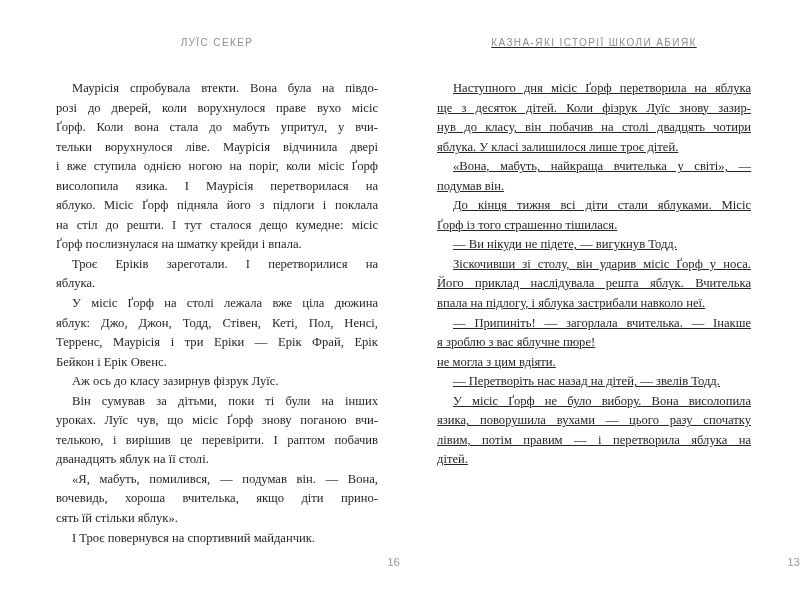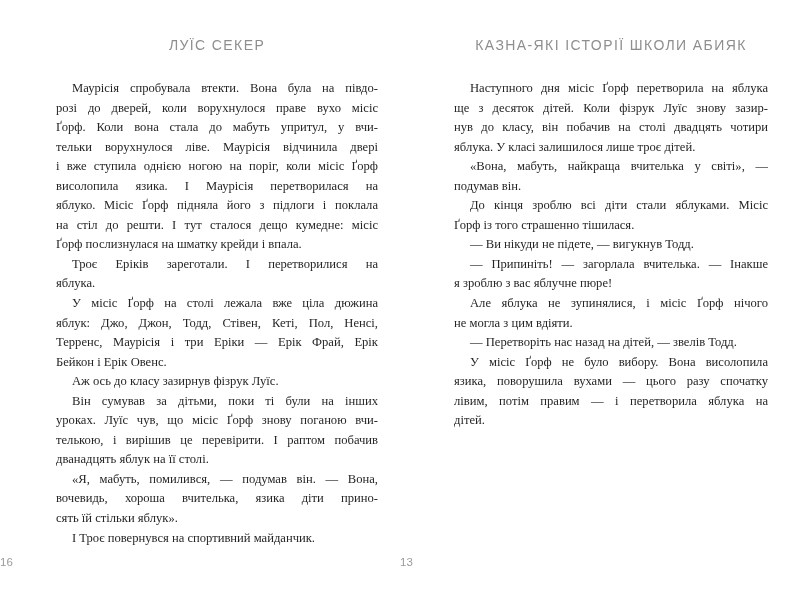--- a/index.html
+++ b/index.html
@@ -17,27 +17,27 @@
     overflow:hidden;
     font-family:"Liberation Serif","DejaVu Serif",serif;
     color:var(--body-text);
   }
   .page{position:absolute;top:0;height:100%;width:400px;}
   .page-left{left:0;}
   .page-right{left:400px;}
 
   .text-col{position:absolute;top:37px;bottom:0;}
   .page-left  .text-col{left:56px;width:322px;}
-  .page-right .text-col{left:54px;width:314px;}
+  .page-right .text-col{left:37px;width:314px;text-decoration:underline;}
 
   .running-head{
     height:14px;
     text-align:center;
     font-family:"Liberation Sans","DejaVu Sans",sans-serif;
-    font-size:14px;
+    font-size:10px;
     letter-spacing:1.4px;
     color:var(--header-text);
     white-space:nowrap;
   }
 
   .page-body{
     margin-top:28px;
     font-size:12.6px;
     line-height:19.55px;
   }
@@ -47,21 +47,21 @@
     overflow:hidden;
     text-align:justify;
     text-align-last:justify;
   }
   .line.last{text-align-last:left;}
   .line.first{text-indent:16px;}
 
   .folio{
     position:absolute;
     top:556px;left:0;width:400px;
-    text-align:left;
+    text-align:right;
     font-family:"Liberation Sans","DejaVu Sans",sans-serif;
     font-size:11.5px;
     color:var(--folio-text);
   }
 </style>
 </head>
 <body>
 
 <div class="canvas">
 
@@ -94,21 +94,21 @@
             <div class="line first last">Аж ось до класу зазирнув фізрук Луїс.</div>
           </div>
           <div class="para">
             <div class="line first">Він сумував за дітьми, поки ті були на інших</div>
             <div class="line">уроках. Луїс чув, що місіс Ґорф знову поганою вчи-</div>
             <div class="line">телькою, і вирішив це перевірити. І раптом побачив</div>
             <div class="line last">дванадцять яблук на її столі.</div>
           </div>
           <div class="para">
             <div class="line first">«Я, мабуть, помилився, — подумав він. — Вона,</div>
-            <div class="line">вочевидь, хороша вчителька, язика діти прино-</div>
+            <div class="line">вочевидь, хороша вчителька, якщо діти прино-</div>
             <div class="line last">сять їй стільки яблук».</div>
           </div>
           <div class="para">
             <div class="line first last">І Троє повернувся на спортивний майданчик.</div>
           </div>
         </div>
     </div>
     <div class="folio">16</div>
   </section>
 
@@ -120,32 +120,36 @@
             <div class="line first">Наступного дня місіс Ґорф перетворила на яблука</div>
             <div class="line">ще з десяток дітей. Коли фізрук Луїс знову зазир-</div>
             <div class="line">нув до класу, він побачив на столі двадцять чотири</div>
             <div class="line last">яблука. У класі залишилося лише троє дітей.</div>
           </div>
           <div class="para">
             <div class="line first">«Вона, мабуть, найкраща вчителька у світі», —</div>
             <div class="line last">подумав він.</div>
           </div>
           <div class="para">
-            <div class="line first">До кінця зроблю всі діти стали яблуками. Місіс</div>
+            <div class="line first">До кінця тижня всі діти стали яблуками. Місіс</div>
             <div class="line last">Ґорф із того страшенно тішилася.</div>
           </div>
           <div class="para">
             <div class="line first last">— Ви нікуди не підете, — вигукнув Тодд.</div>
           </div>
           <div class="para">
+            <div class="line first">Зіскочивши зі столу, він ударив місіс Ґорф у носа.</div>
+            <div class="line">Його приклад наслідувала решта яблук. Вчителька</div>
+            <div class="line last">впала на підлогу, і яблука застрибали навколо неї.</div>
+          </div>
+          <div class="para">
             <div class="line first">— Припиніть! — загорлала вчителька. — Інакше</div>
             <div class="line last">я зроблю з вас яблучне пюре!</div>
           </div>
           <div class="para">
-            <div class="line first">Але яблука не зупинялися, і місіс Ґорф нічого</div>
             <div class="line last">не могла з цим вдіяти.</div>
           </div>
           <div class="para">
             <div class="line first last">— Перетворіть нас назад на дітей, — звелів Тодд.</div>
           </div>
           <div class="para">
             <div class="line first">У місіс Ґорф не було вибору. Вона висолопила</div>
             <div class="line">язика, поворушила вухами — цього разу спочатку</div>
             <div class="line">лівим, потім правим — і перетворила яблука на</div>
             <div class="line last">дітей.</div>

